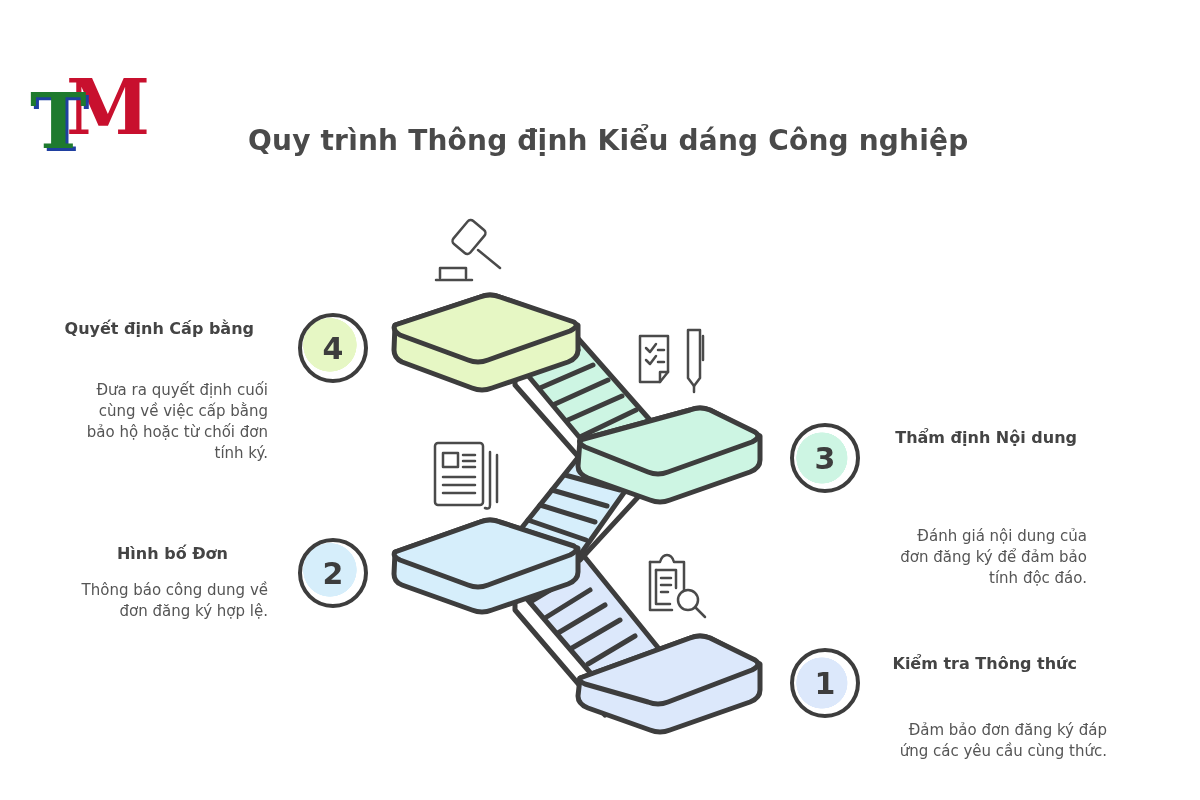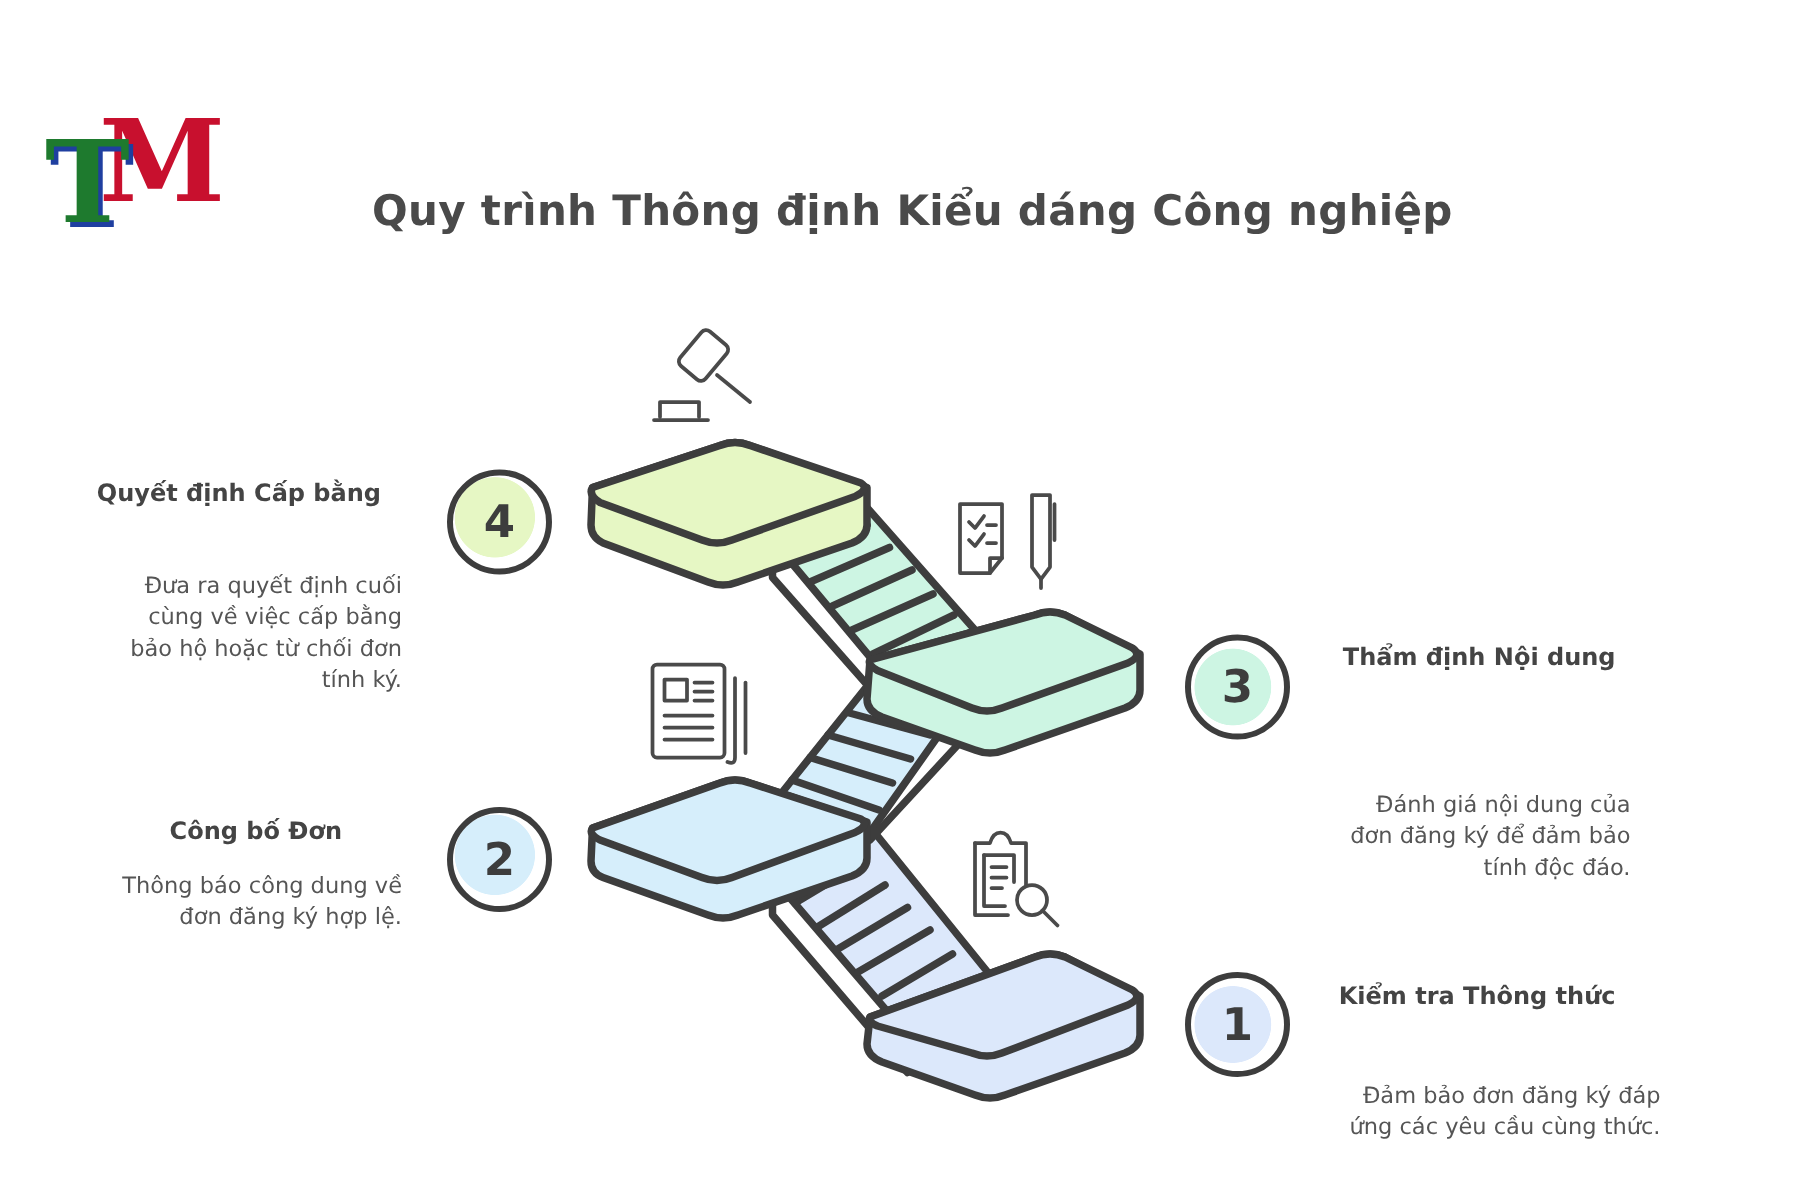--- a/index.html
+++ b/index.html
@@ -137,20 +137,20 @@
 
 <div class="circle" style="left:790px;top:423px;background:radial-gradient(circle at 45% 50%, #cdf5e3 55%, #ffffff 56%);">
   <span>3</span>
 </div>
 <div class="step-title left" style="left:887px;top:424px;width:190px;">Thẩm định Nội dung</div>
 <div class="step-desc left" style="left:887px;top:494px;width:200px;margin-top:32px;">Đánh giá nội dung của đơn đăng ký để đảm bảo tính độc đáo.</div>
 
 <div class="circle" style="left:298px;top:538px;background:radial-gradient(circle at 45% 45%, #d6eefb 55%, #ffffff 56%);">
   <span>2</span>
 </div>
-<div class="step-title right" style="left:60px;top:540px;width:168px;">Công bố Đơn</div>
+<div class="step-title right" style="left:60px;top:540px;width:168px;">Hình bố Đơn</div>
 <div class="step-desc right" style="left:64px;top:580px;width:204px;">Thông báo công dung về đơn đăng ký hợp lệ.</div>
 
 <div class="circle" style="left:790px;top:648px;background:radial-gradient(circle at 45% 50%, #dce8fb 55%, #ffffff 56%);">
   <span>1</span>
 </div>
 <div class="step-title left" style="left:887px;top:650px;width:190px;">Kiểm tra Thông thức</div>
 <div class="step-desc left" style="left:887px;top:720px;width:220px;">Đảm bảo đơn đăng ký đáp ứng các yêu cầu cùng thức.</div>
 
 </body></html>

